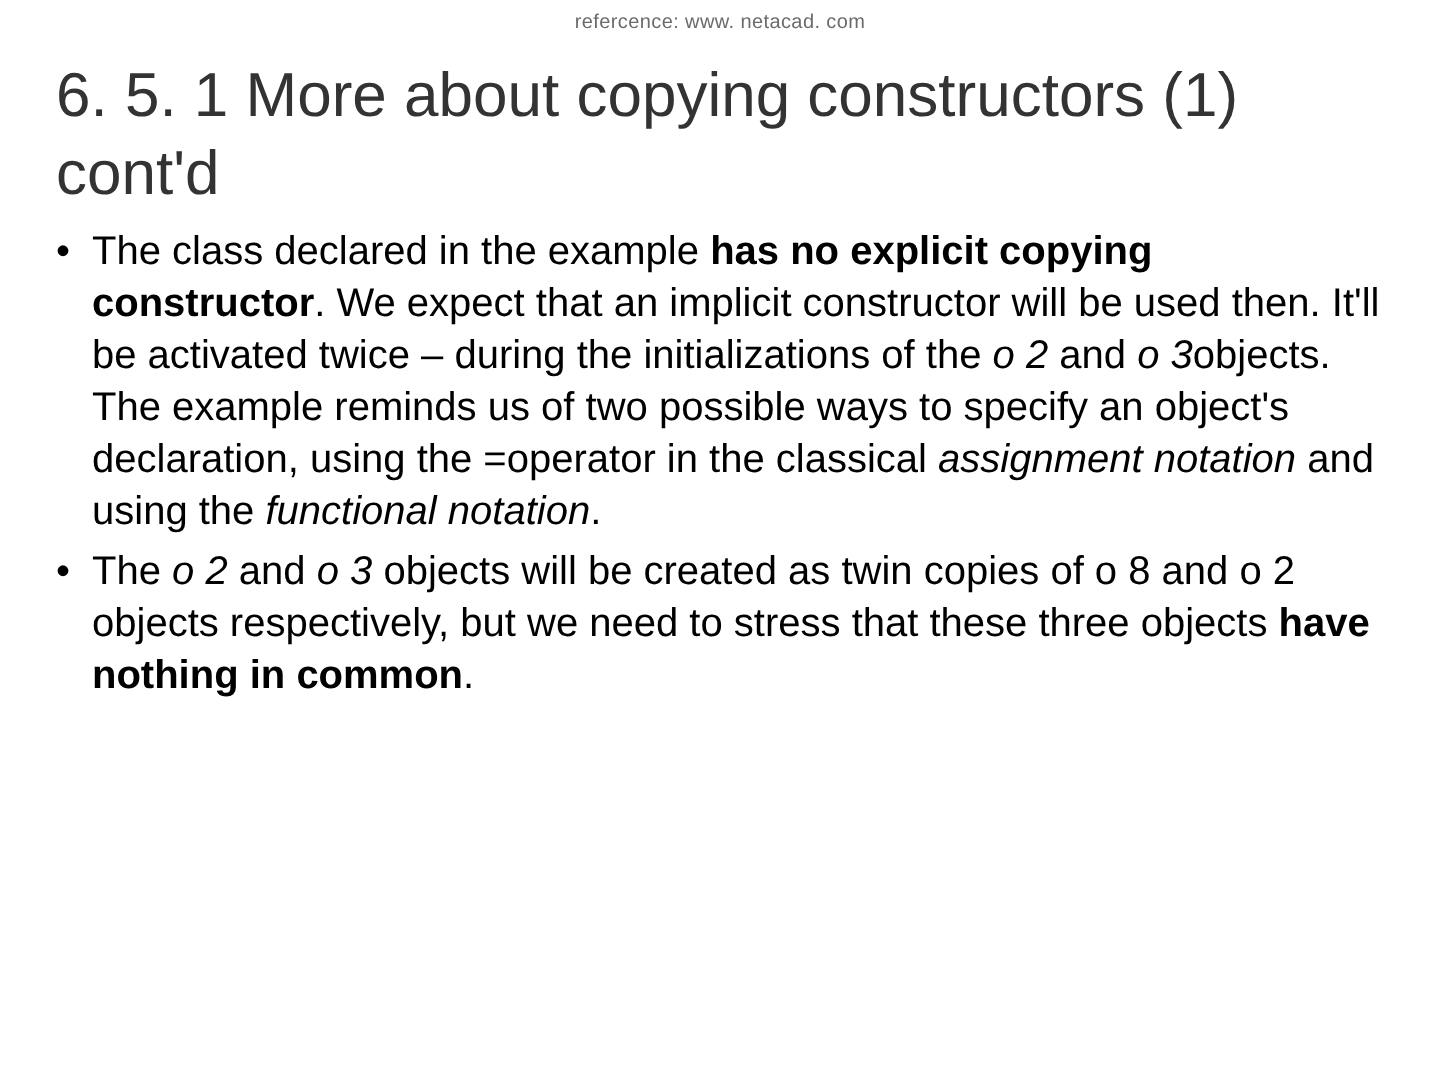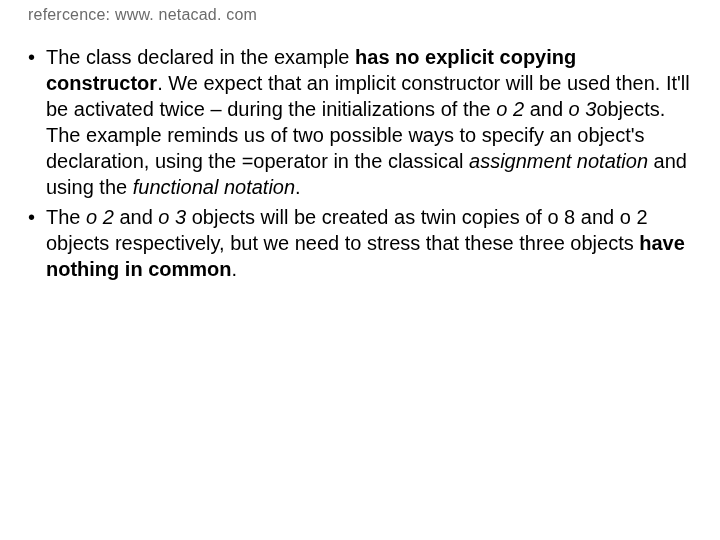--- a/index.html
+++ b/index.html
@@ -13,34 +13,35 @@
     overflow: hidden;
   }
   .slide {
     box-sizing: border-box;
     width: 720px;
     height: 540px;
     padding: 0 28px 0 28px;
     position: relative;
   }
   .reference {
-    font-size: 16px;
+    text-align: center;
+    font-size: 10px;
     color: #6b6b6b;
     padding-top: 6px;
     letter-spacing: 0.2px;
   }
   .title {
     font-size: 31px;
     font-weight: 400;
     color: #333333;
     margin-top: 12px;
     line-height: 1.25;
   }
   .content {
-    margin-top: 20px;
+    margin-top: 6px;
     font-size: 20px;
     line-height: 1.3;
   }
   ul.bullets {
     list-style: none;
     padding: 0;
     margin: 0;
   }
   ul.bullets > li {
     position: relative;
@@ -59,20 +60,21 @@
   .b { font-weight: 700; }
   .i { font-style: italic; }
 </style>
 </head>
 <body>
 
 <div class="slide">
 
   <div class="reference">refercence: www. netacad. com</div>
 
+  <div class="title">6. 5. 1 More about copying constructors (1) cont'd</div>
 
   <div class="content">
     <ul class="bullets">
       <li>
         <span>The class declared in the example </span><span class="b">has no explicit copying constructor</span><span>. We expect that an implicit constructor will be used then. It'll be activated twice – during the initializations of the </span><span class="i">o 2</span><span> and </span><span class="i">o 3</span><span>objects. The example reminds us of two possible ways to specify an object's declaration, using the =operator in the classical </span><span class="i">assignment notation</span><span> and using the </span><span class="i">functional notation</span><span>.</span>
       </li>
       <li>
         <span>The </span><span class="i">o 2</span><span> and </span><span class="i">o 3</span><span> objects will be created as twin copies of o 8 and o 2 objects respectively, but we need to stress that these three objects </span><span class="b">have nothing in common</span><span>.</span>
       </li>
     </ul>

